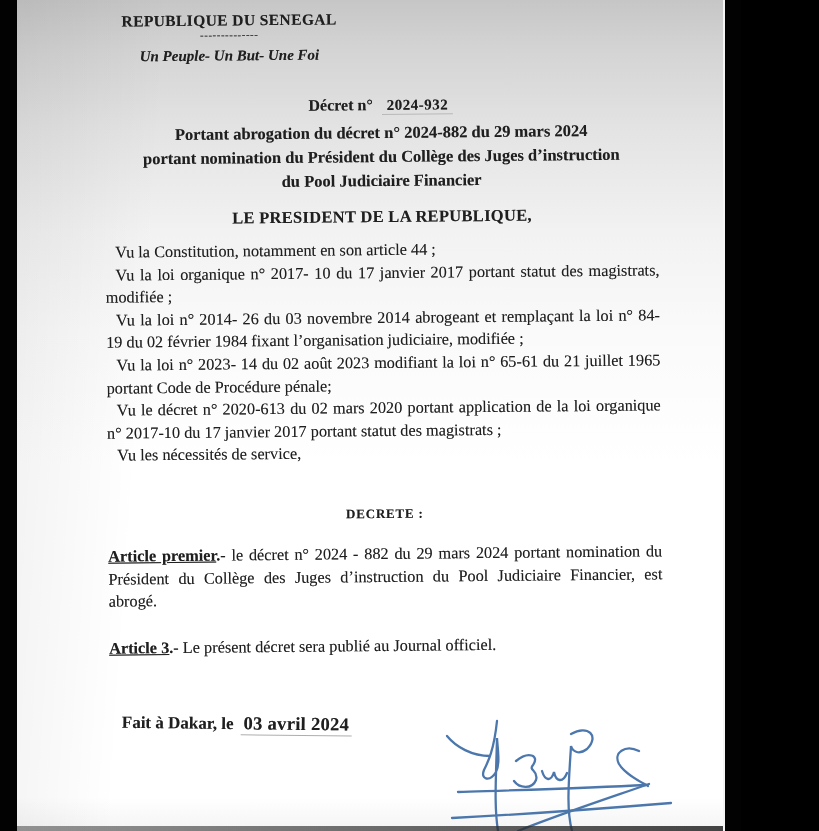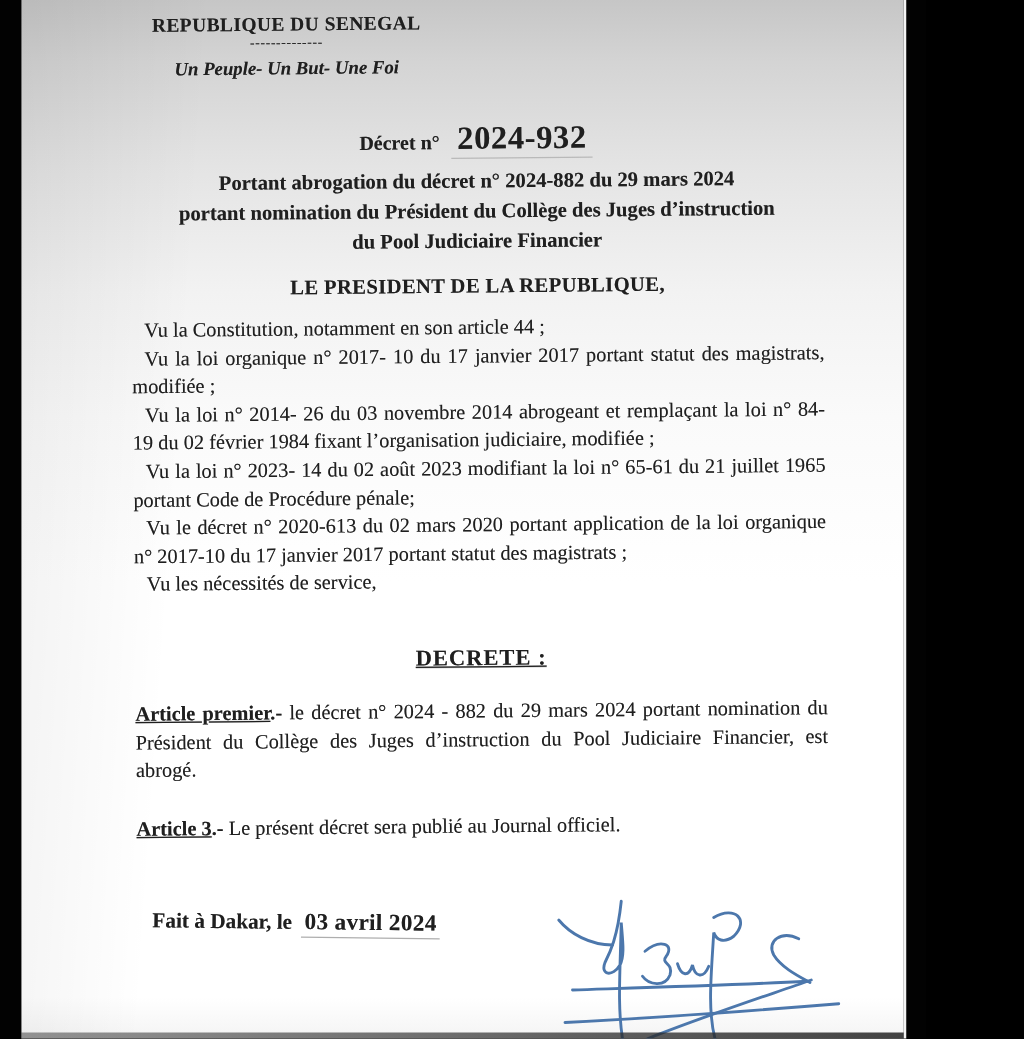--- a/index.html
+++ b/index.html
@@ -20,30 +20,30 @@
     position:absolute;left:88px;right:66px;top:0;color:#1f1f1f;
     transform:rotate(-0.55deg);transform-origin:50% 30%;
     text-shadow:0 0 0.5px rgba(25,25,25,0.45);
   }
   .letterhead{margin:10px 0 0 8px;width:236px;text-align:center;font-weight:bold;}
   .country{font-size:15.5px;letter-spacing:.4px;}
   .divider{font-size:11px;letter-spacing:.5px;line-height:9px;margin-top:1px;color:#2a2a2a;}
   .motto{font-style:italic;font-size:15px;margin-top:8px;font-weight:bold;}
   .title-block{margin-top:33px;text-align:center;font-weight:bold;}
   .decree-line1{font-size:16px;}
-  .decree-num{font-size:26px;letter-spacing:.5px;border-bottom:1px solid #b9b9b9;padding:0 5px 1px;margin-left:9px;}
+  .decree-num{font-size:15px;letter-spacing:.5px;border-bottom:1px solid #b9b9b9;padding:0 5px 1px;margin-left:9px;}
   .title-line{font-size:16.5px;line-height:23px;margin-top:1px;}
   .title-line.first{margin-top:7px;}
   .president-heading{margin-top:15px;text-align:center;font-weight:bold;font-size:16.5px;letter-spacing:.3px;}
   .preamble{margin-top:12px;font-size:16.3px;line-height:22.6px;}
   .line{white-space:normal;}
   .line.indent{padding-left:10px;}
   .line.stretch{text-align:justify;text-align-last:justify;}
   .decrete-heading{margin-top:39px;text-align:center;}
-  .decrete-heading span{font-weight:bold;font-size:18px;letter-spacing:.8px;text-decoration:underline;}
+  .decrete-heading span{font-weight:bold;font-size:13px;letter-spacing:.8px;}
   .article{margin-top:21px;font-size:16.3px;line-height:22.6px;}
   .article.second{margin-top:24px;}
   .alabel{font-weight:bold;text-decoration:underline;}
   .asep{font-weight:bold;}
   .signoff{margin-top:52px;padding-left:12px;font-weight:bold;font-size:17px;
     transform:rotate(1.25deg);transform-origin:0 50%;}
   .date{font-size:18.5px;letter-spacing:.3px;border-bottom:1px solid #aeaeae;padding:0 3px 1px;margin-left:7px;}
   .signature{position:absolute;left:403px;top:690px;width:372px;height:141px;z-index:2;}
   .bottom-shadow{
     position:absolute;left:0;right:0;bottom:0;height:5px;z-index:2;

